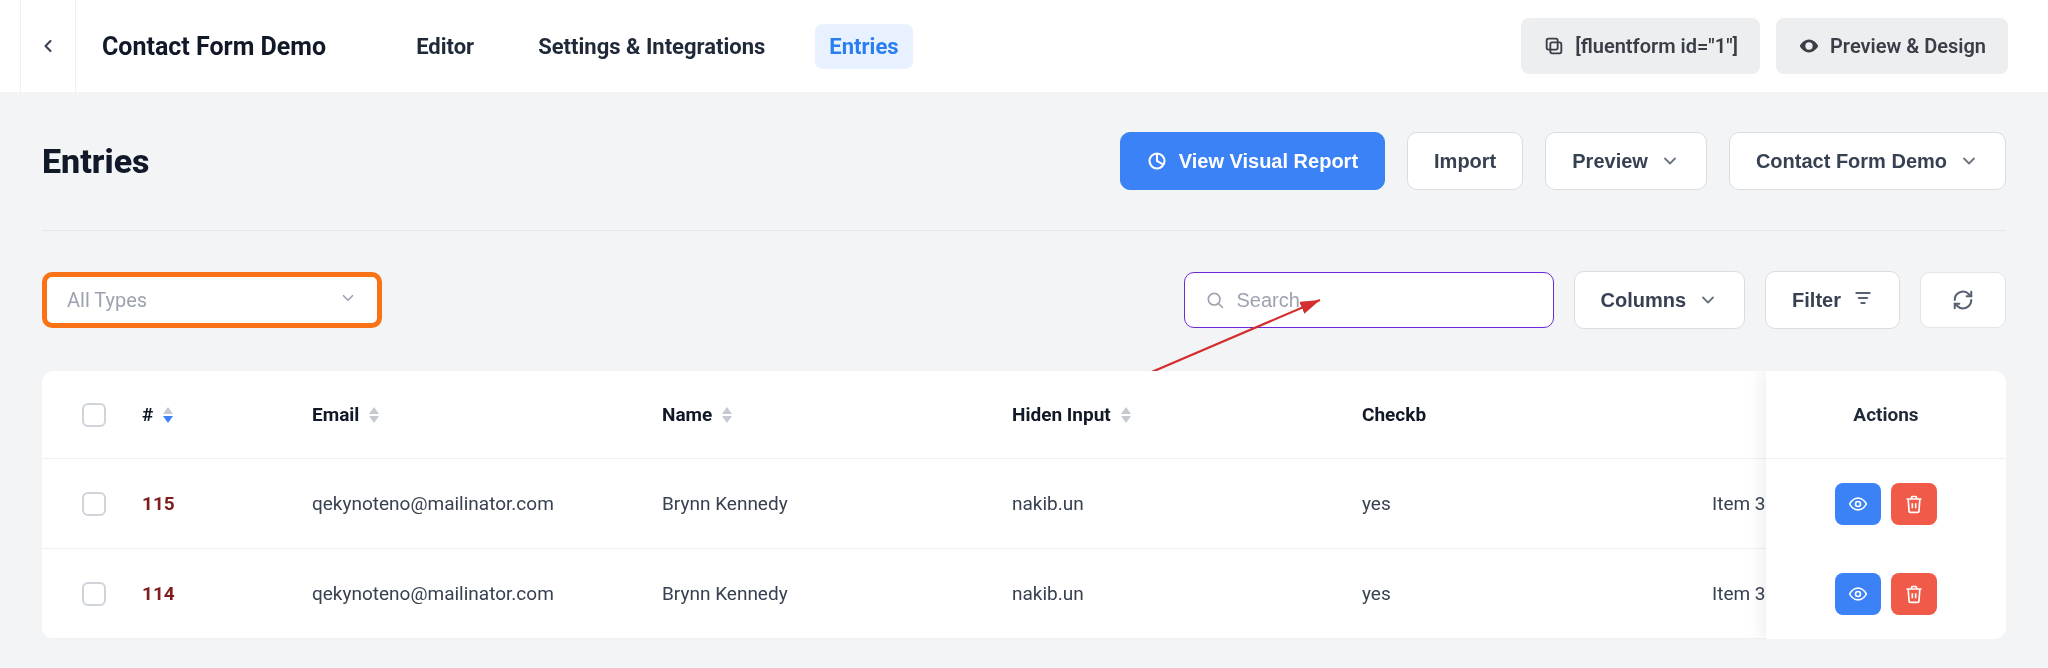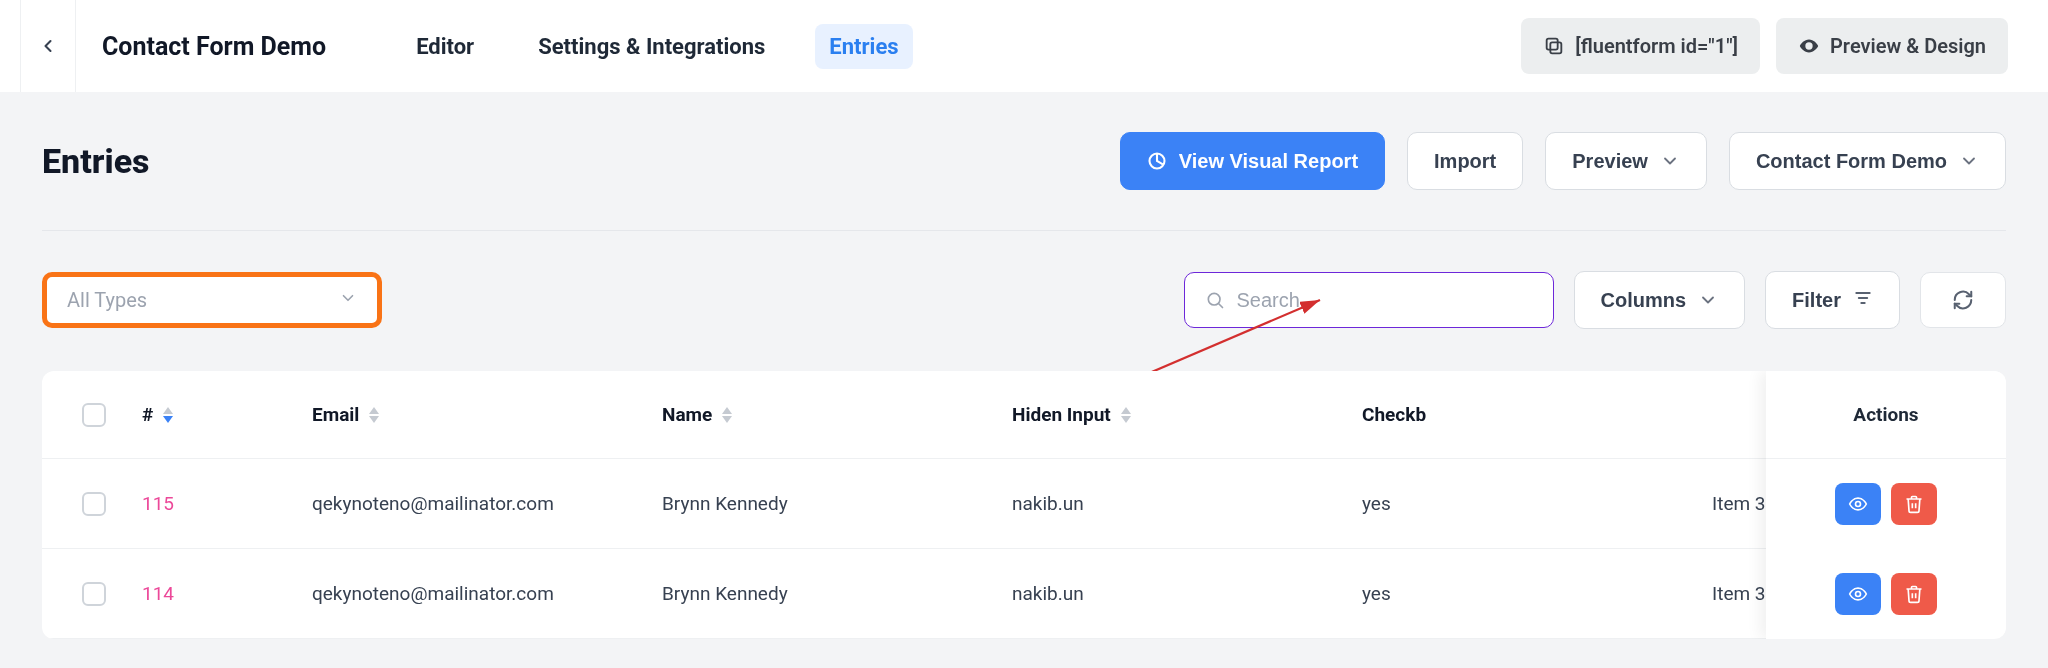--- a/index.html
+++ b/index.html
@@ -203,21 +203,21 @@
     height: 90px;
     color: #374151;
   }
   .col-check { width: 60px; display:flex; align-items:center; }
   .col-id    { width: 170px; display:flex; align-items:center; gap:8px; }
   .col-email { width: 350px; }
   .col-name  { width: 350px; }
   .col-hidden{ width: 350px; }
   .col-radio { width: 350px; }
   .col-check2{ width: 120px; overflow:hidden; white-space:nowrap; }
-  .col-link { color: #ec4899; cursor: pointer; }
+  .col-link { color: #7f1d1d; cursor: pointer; font-weight: bold; }
   .th-label { display: inline-flex; align-items: center; gap: 10px; }
 
   .sort-icons {
     display: inline-flex;
     flex-direction: column;
     line-height: 0;
     gap: 2px;
   }
   .sort-icons svg { width: 10px; height: 7px; }
   .sort-icons .up { fill: #c5cad1; }

